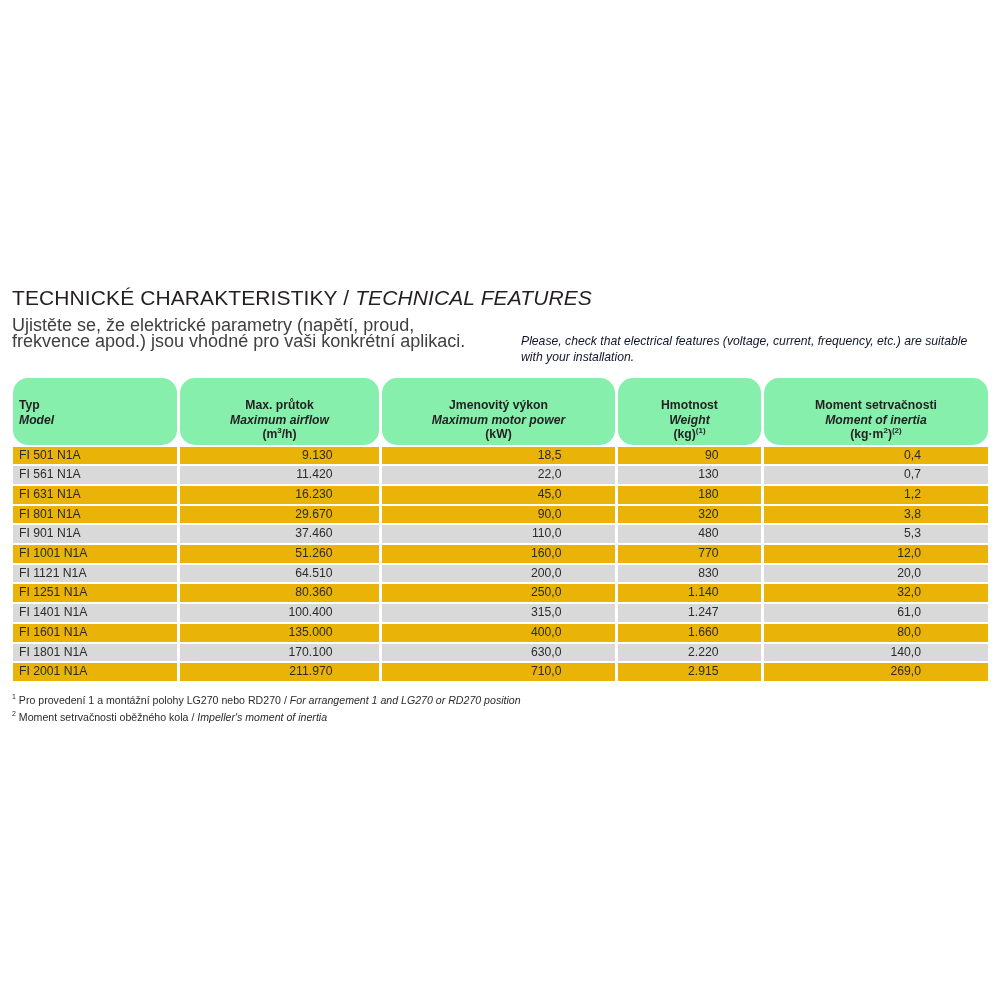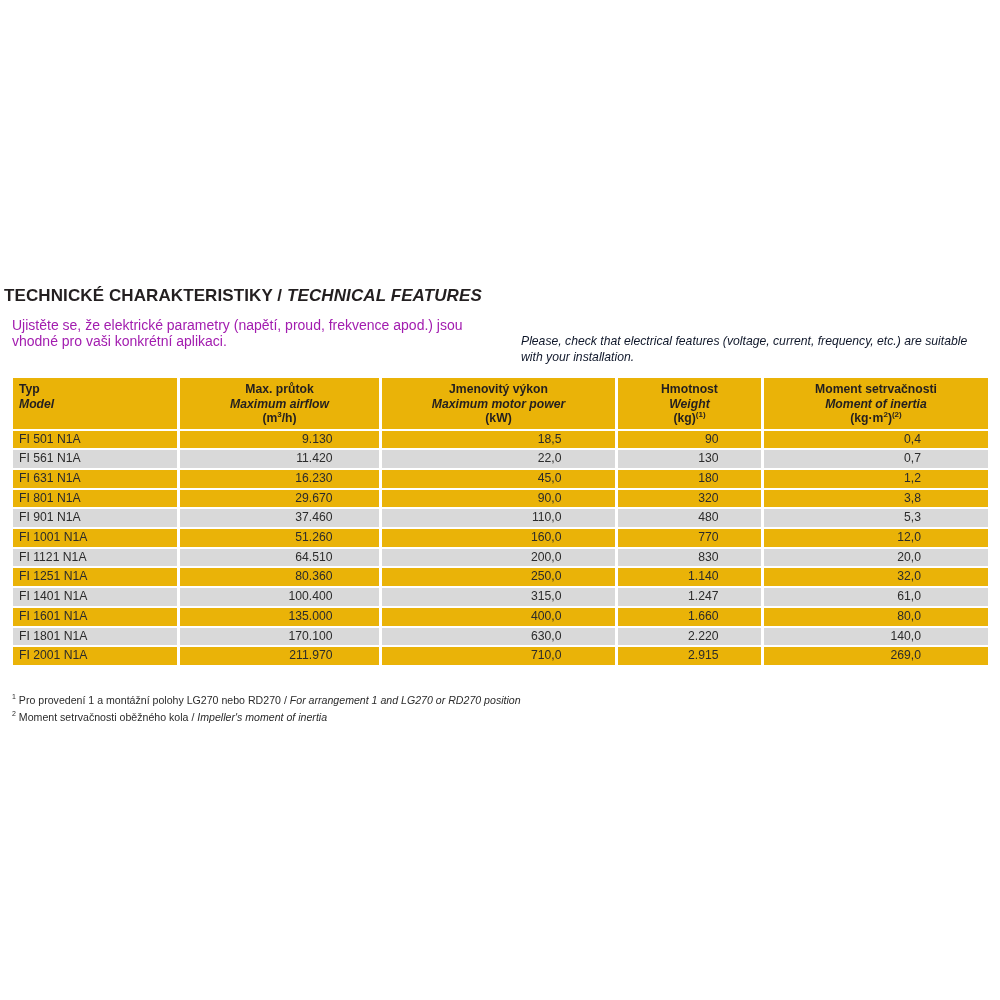--- a/index.html
+++ b/index.html
@@ -1,23 +1,23 @@
 <!DOCTYPE html>
 <html><head>
   <meta charset="utf-8">
   <style>
     html, body { margin: 0; padding: 0; background: #ffffff; }
     body { width: 1000px; height: 1000px; position: relative; overflow: hidden;
            font-family: "Liberation Sans", sans-serif; color: #231f20; }
-    .title { position: absolute; left: 4px; top: 286px; font-size: 17px; font-weight: bold; letter-spacing: 0.1px; }
+    .title { position: absolute; left: 12px; top: 286px; font-size: 21px; font-weight: normal; letter-spacing: 0.1px; }
     .title i { font-style: italic; }
-    .intro-left { position: absolute; left: 12px; top: 317px; width: 480px; font-size: 14px; line-height: 16px; color: #a21caf; }
+    .intro-left { position: absolute; left: 12px; top: 317px; width: 480px; font-size: 18px; line-height: 16px; color: #404040; }
     .intro-right { position: absolute; left: 521px; top: 333px; width: 470px; font-size: 12.2px; line-height: 16px; font-style: italic; color: #0f172a; }
     table.spec { position: absolute; left: 10px; top: 376px; border-collapse: separate; border-spacing: 3px 2px; font-size: 12.2px; }
-    table.spec th { background: #eab308; font-weight: bold; font-size: 12.2px; line-height: 14.5px; vertical-align: top; padding: 4px 6px 3px 6px; height: 43px; color: #231f20; }
+    table.spec th { background: #86efac; font-weight: bold; font-size: 12.2px; line-height: 14.5px; vertical-align: top; padding: 20px 6px 3px 6px; height: 43px; color: #231f20; border-radius: 15px; }
     table.spec th .en { font-style: italic; display: block; }
     table.spec th .cz, table.spec th .unit { display: block; }
     table.spec th sup { font-size: 8px; line-height: 0; }
     table.spec th.c1 { text-align: left; }
     table.spec td { height: 17.7px; padding: 0 6px; line-height: 17.7px; color: #2b2b2b; }
     table.spec tr.odd td { background: #eab308; }
     table.spec tr.even td { background: #d9d9d9; }
     .c1 { width: 152px; text-align: left; }
     .c2 { width: 187px; text-align: center; }
     .c3 { width: 221px; text-align: center; }

